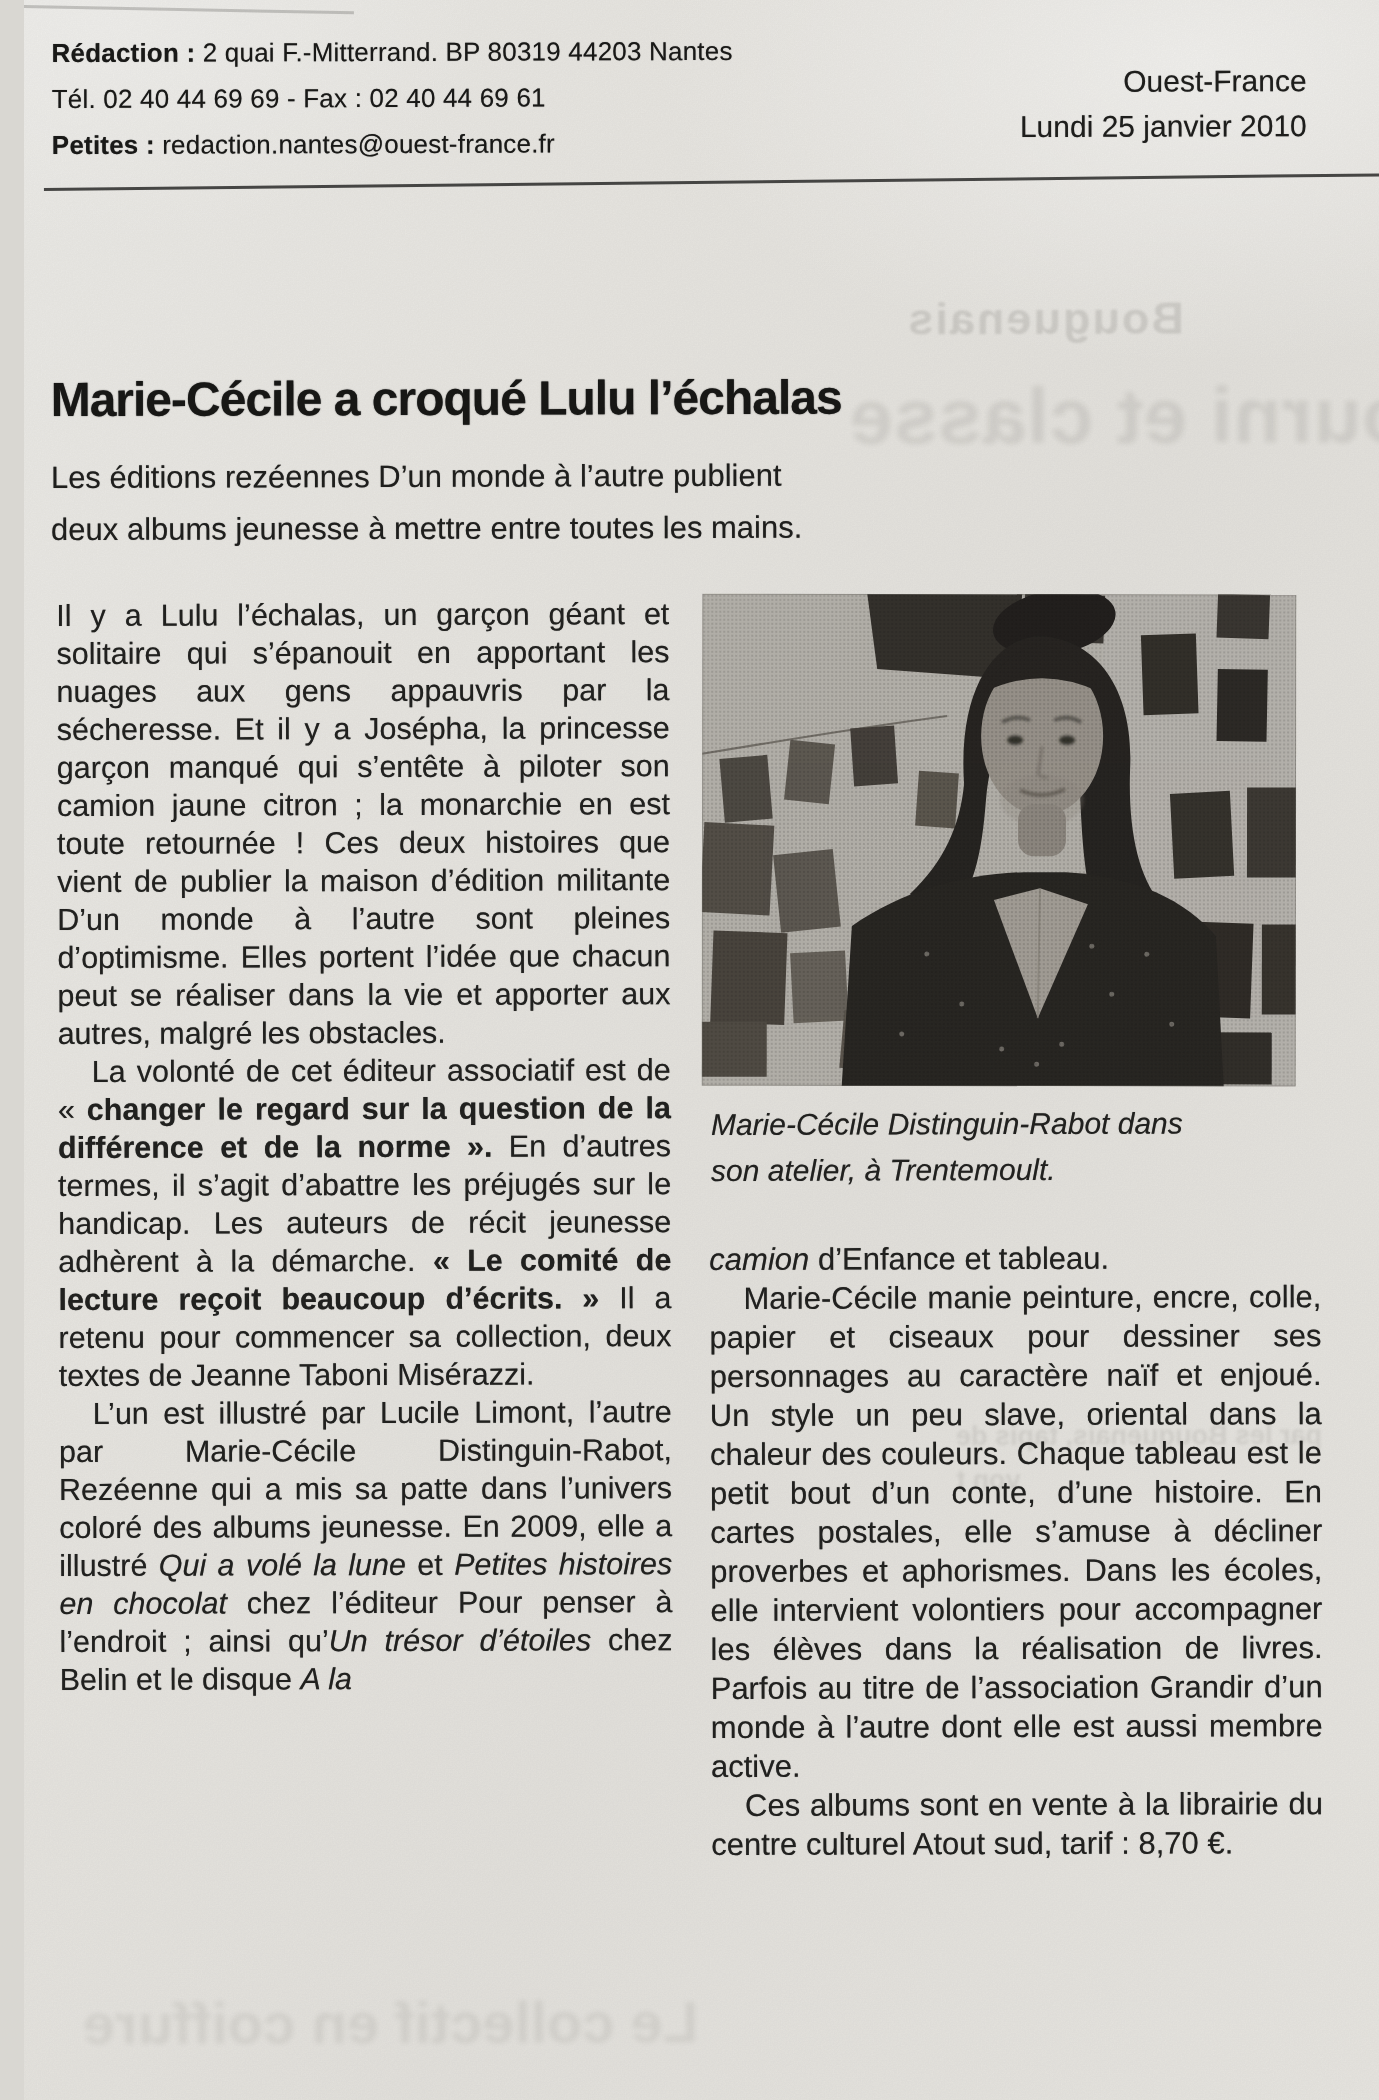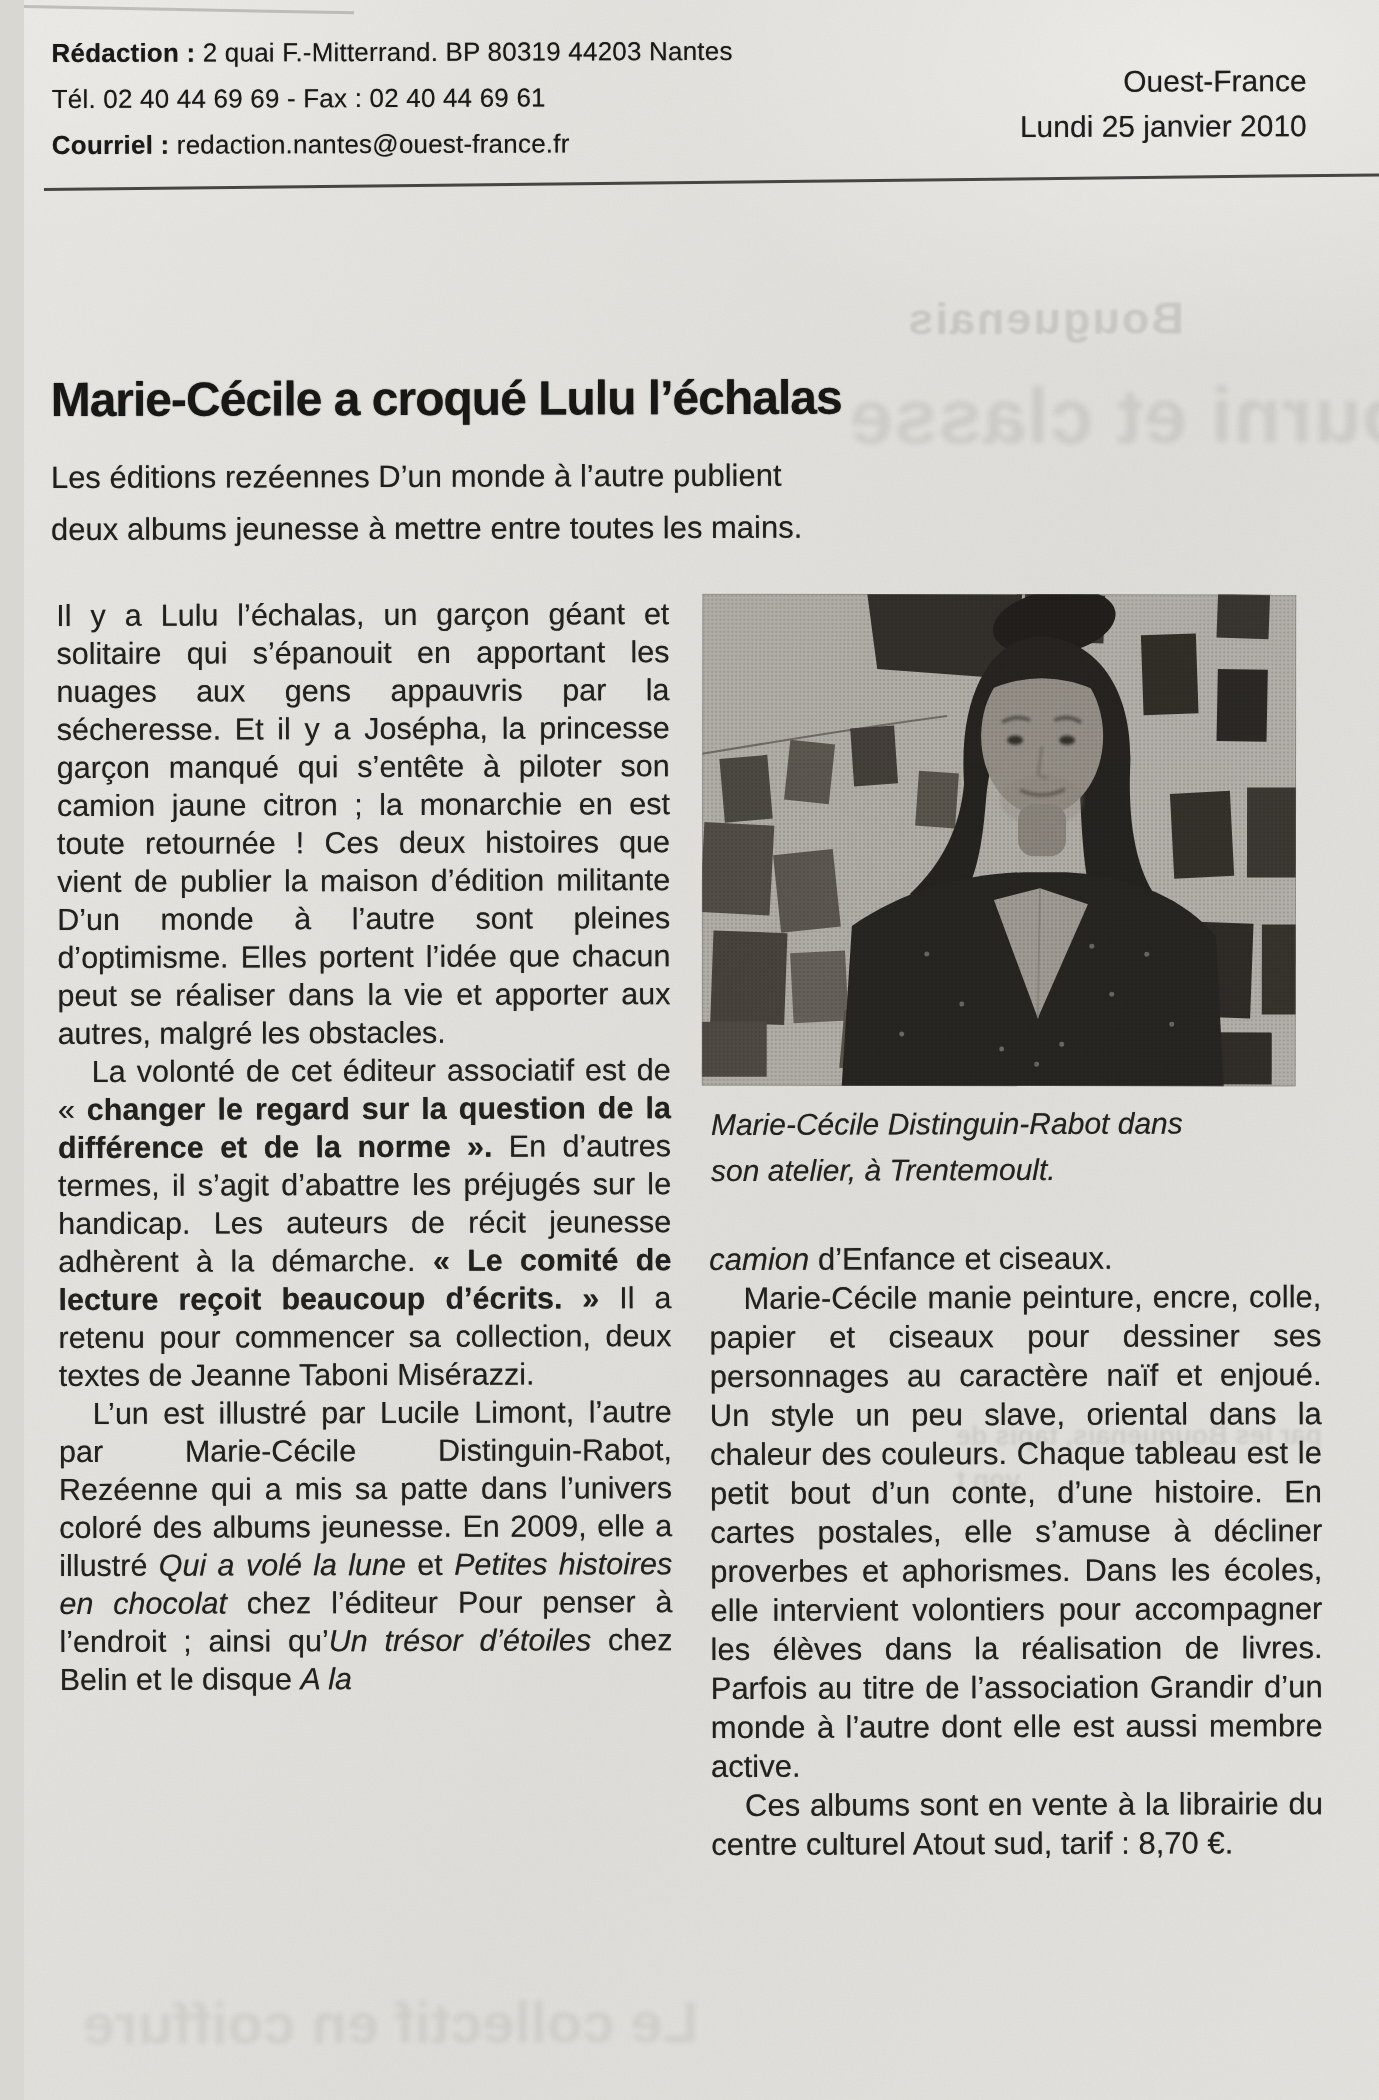--- a/index.html
+++ b/index.html
@@ -65,21 +65,21 @@
 </style>
 </head>
 <body>
 
 <div class="page">
   <div class="tilt">
 
     <div class="masthead-left">
       <div><span class="b">Rédaction :</span><span> 2 quai F.-Mitterrand. BP 80319 44203 Nantes</span></div>
       <div>Tél. 02 40 44 69 69 - Fax : 02 40 44 69 61</div>
-      <div><span class="b">Courriel :</span><span> redaction.nantes@ouest-france.fr</span></div>
+      <div><span class="b">Petites :</span><span> redaction.nantes@ouest-france.fr</span></div>
     </div>
     <div class="masthead-right">
       <div>Ouest-France</div>
       <div>Lundi 25 janvier 2010</div>
     </div>
     <div class="rule"></div>
 
     <div class="ghost ghost-town">Bouguenais</div>
     <div class="ghost-head-wrap">
       <div class="ghost ghost-head">Fourni et classe</div>
@@ -188,21 +188,21 @@
         <rect x="0.5" y="0.5" width="593" height="491" fill="none" stroke="#6b6862" opacity="0.45"></rect>
       </svg>
       <div class="halftone"></div>
     </figure>
     <figcaption class="caption">
       <div>Marie-Cécile Distinguin-Rabot dans</div>
       <div>son atelier, à Trentemoult.</div>
     </figcaption>
 
     <div class="col col-right" lang="fr">
-        <p class=""><span class="i">camion</span><span> d’Enfance et ciseaux.</span></p>
+        <p class=""><span class="i">camion</span><span> d’Enfance et tableau.</span></p>
         <p class="indent"><span>Marie-Cécile manie peinture, encre, colle, papier et ciseaux pour dessiner ses personnages au caractère naïf et enjoué. Un style un peu slave, oriental dans la chaleur des couleurs. Chaque tableau est le petit bout d’un conte, d’une histoire. En cartes postales, elle s’amuse à décliner proverbes et aphorismes. Dans les écoles, elle intervient volontiers pour accompagner les élèves dans la réalisation de livres. Parfois au titre de l’association Grandir d’un monde à l’autre dont elle est aussi membre active.</span></p>
         <p class="indent"><span>Ces albums sont en vente à la librairie du centre culturel Atout sud, tarif : 8,70 €.</span></p>
       </div>
 
   </div>
 
   <div class="fold"></div>
   <div class="edge-top"></div>
   <svg class="grain" width="1379" height="2100">
     <filter id="gg">

